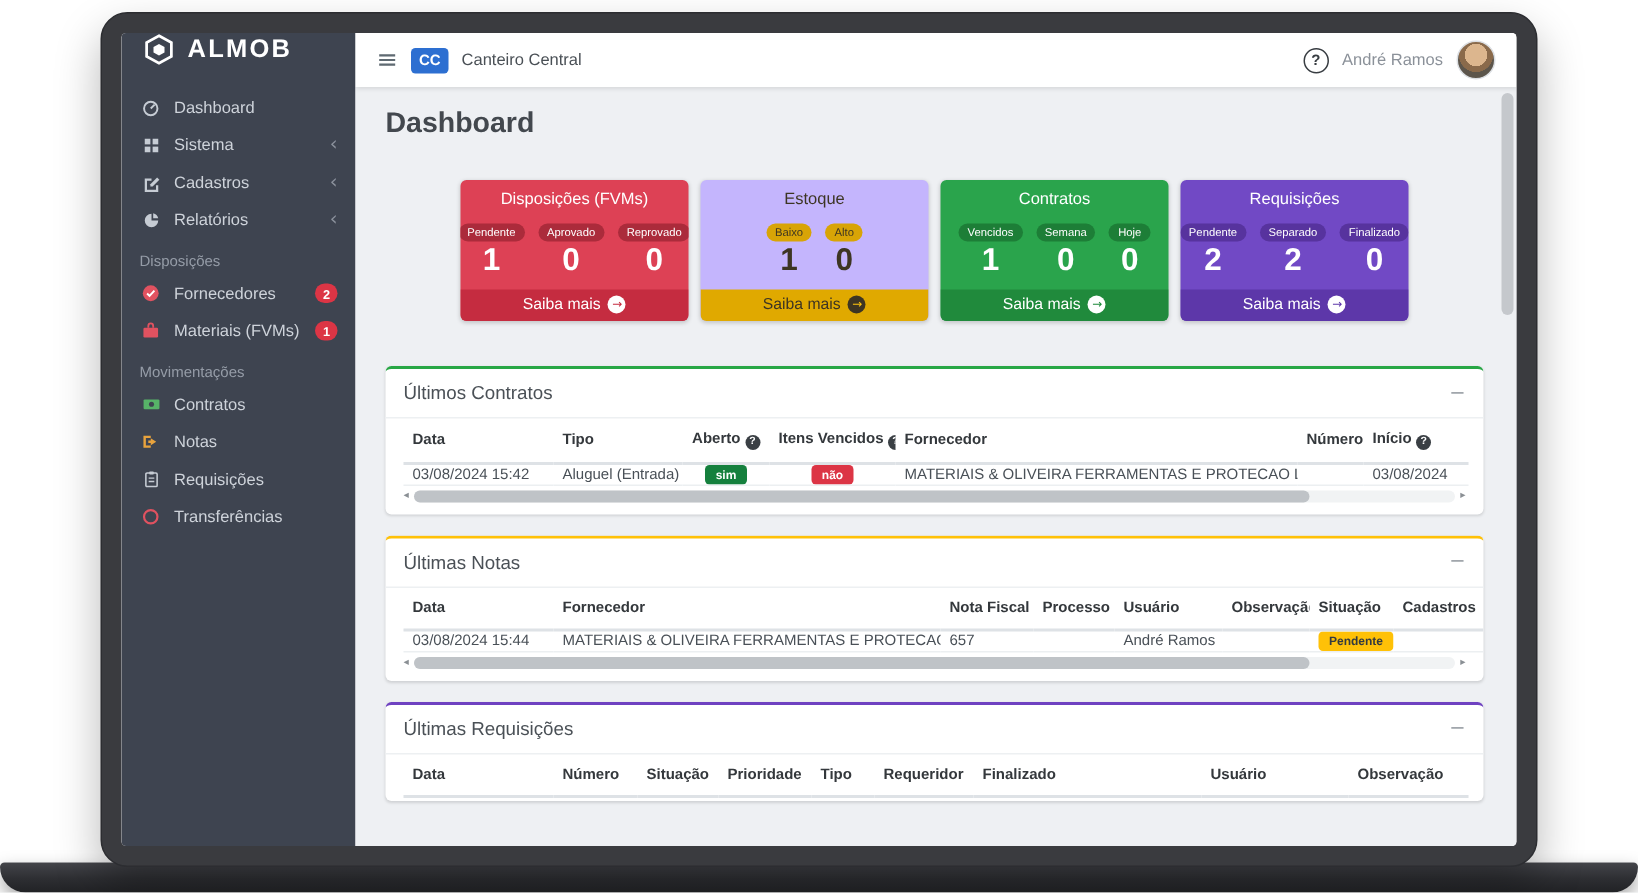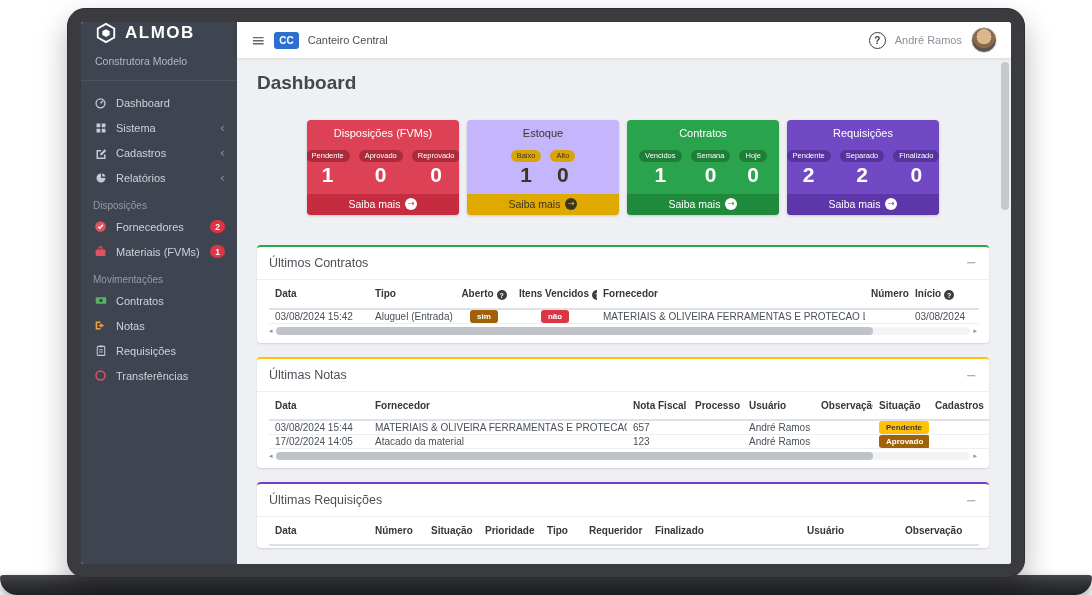--- a/index.html
+++ b/index.html
@@ -81,21 +81,21 @@
   .panel-purple { border-top-color:#6f42c1; }
   .panel-header { display:flex; align-items:center; justify-content:space-between; padding:9px 12px; border-bottom:1px solid #edf0f2; }
   .panel-title { font-size:12.5px; color:#4a5056; }
   .collapse-btn { color:#9aa0a6; font-size:13px; cursor:pointer; line-height:1; font-family:"DejaVu Sans",sans-serif; }
   .panel-body { padding:0 12px 2px; overflow:hidden; }
   table { border-collapse:collapse; table-layout:fixed; font-size:10px; color:#495057; white-space:nowrap; }
   th { text-align:left; font-size:10px; color:#34383c; padding:8px 6px; border-bottom:2px solid #dee2e6; overflow:hidden; }
   td { padding:0 6px; border-bottom:1px solid #eceff1; overflow:hidden; }
   .c { text-align:center; }
   .badge { display:inline-block; font-size:8px; font-weight:bold; padding:2px 7px; border-radius:3px; }
-  .badge-green  { background:#a16207; color:#fff; }
+  .badge-green  { background:#15803d; color:#fff; }
   .badge-red    { background:#dc3545; color:#fff; }
   .badge-yellow { background:#ffc107; color:#343a40; }
   .help-dot { display:inline-flex; width:10px; height:10px; border-radius:50%; background:#3a3f44; color:#fff;
     font-size:7px; font-weight:bold; align-items:center; justify-content:center; margin-left:3px; vertical-align:-1px; cursor:pointer; }
 
   .hscroll { display:flex; align-items:center; gap:3px; padding:3px 0 6px; }
   .hs-arrow { font-size:7px; color:#8a8f94; line-height:1; font-family:"DejaVu Sans",sans-serif; cursor:pointer; }
   .hs-track { flex:1; height:8px; background:#f1f3f4; border-radius:4px; position:relative; }
   .hs-thumb { position:absolute; left:0; top:0; height:8px; width:86%; background:#bfc3c7; border-radius:4px; cursor:pointer; }
 
@@ -113,21 +113,20 @@
       <aside class="sidebar">
         <div class="logo-row">
           <span class="nav-icon" style="width:22px;">
             <svg width="22" height="22" viewBox="0 0 24 24">
                 <path d="M12 2l9 5v10l-9 5-9-5V7z" fill="none" stroke="#fff" stroke-width="2"></path>
                 <path d="M12 8l4 2.2v4L12 16.4 8 14.2v-4z" fill="#fff"></path>
               </svg>
           </span>
           <span class="logo-text">ALMOB</span>
         </div>
-        <div class="company">Construtora Modelo</div>
 
         <nav class="nav">
           <div class="nav-item">
             <span class="nav-icon">
               <svg width="13" height="13" viewBox="0 0 16 16">
                   <circle cx="8" cy="9" r="5.5" fill="none" stroke="#c6ccd4" stroke-width="1.6"></circle>
                   <line x1="8" y1="9" x2="11.2" y2="5.8" stroke="#c6ccd4" stroke-width="1.6"></line>
                 </svg>
             </span>
             <span class="nav-label">Dashboard</span>
@@ -396,30 +395,20 @@
                     <tr>
                       <td>03/08/2024 15:44</td>
                       <td>MATERIAIS &amp; OLIVEIRA FERRAMENTAS E PROTECAO LTDA</td>
                       <td>657</td>
                       <td></td>
                       <td>André Ramos</td>
                       <td></td>
                       <td><span class="badge badge-yellow">Pendente</span></td>
                       <td></td>
                     </tr>
-                    <tr>
-                      <td>17/02/2024 14:05</td>
-                      <td>Atacado da material</td>
-                      <td>123</td>
-                      <td></td>
-                      <td>André Ramos</td>
-                      <td></td>
-                      <td><span class="badge badge-green">Aprovado</span></td>
-                      <td></td>
-                    </tr>
                   </tbody>
                 </table>
                 <div class="hscroll">
                   <span class="hs-arrow">◂</span>
                   <div class="hs-track">
                       <div class="hs-thumb"></div>
                     </div>
                   <span class="hs-arrow">▸</span>
                 </div>
               </div>

